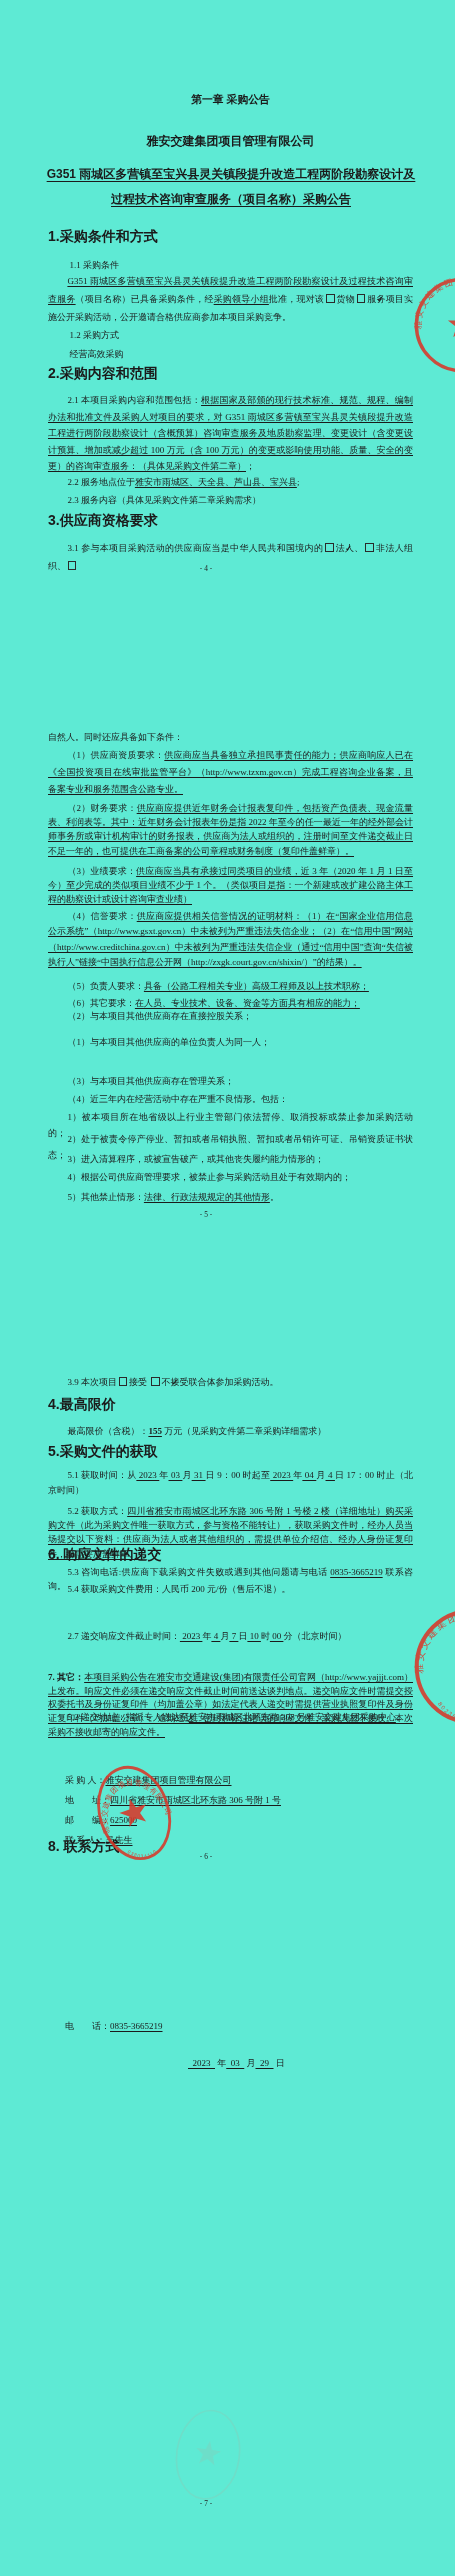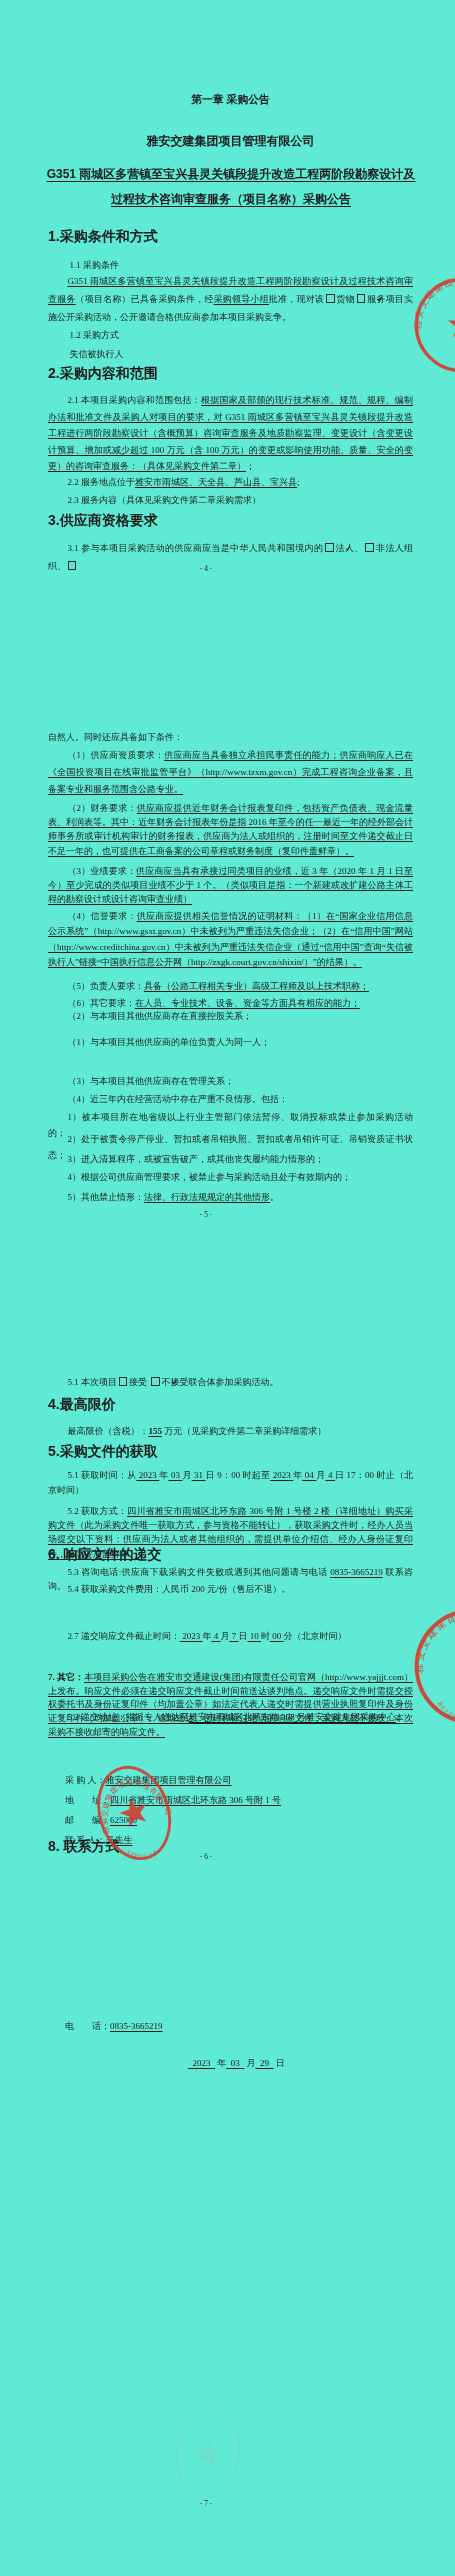--- a/index.html
+++ b/index.html
@@ -34,51 +34,51 @@
 <div id="page">
 
   <div class="blk center chapter" style="top:90px">第一章 采购公告</div>
   <div class="blk center company" style="top:132px">雅安交建集团项目管理有限公司</div>
   <div class="blk center bigtitle" style="top:162px;left:44px;right:38px">G351 雨城区多营镇至宝兴县灵关镇段提升改造工程两阶段勘察设计及过程技术咨询审查服务（项目名称）采购公告</div>
 
   <div class="blk h" style="top:227px">1.采购条件和方式</div>
   <div class="blk sub" style="top:256px">1.1 采购条件</div>
   <div class="blk just ind" style="top:272px"><span class="u">G351 雨城区多营镇至宝兴县灵关镇段提升改造工程两阶段勘察设计及过程技术咨询审查服务</span><span class="">（项目名称）已具备采购条件，经</span><span class="u">采购领导小组</span><span class="">批准，现对该</span><span class="cb"></span><span class="">货物</span><span class="cb on"></span><span class="">服务项目实施公开采购活动，公开邀请合格供应商参加本项目采购竞争。</span></div>
   <div class="blk sub" style="top:326px">1.2 采购方式</div>
-  <div class="blk sub" style="top:345px">失信被执行人</div>
+  <div class="blk sub" style="top:345px">经营高效采购</div>
 
   <div class="blk h" style="top:364px">2.采购内容和范围</div>
   <div class="blk just ind" style="top:392px;line-height:16.5px"><span class="">2.1 本项目采购内容和范围包括：</span><span class="u">根据国家及部颁的现行技术标准、规范、规程、编制办法和批准文件及采购人对项目的要求，对 G351 雨城区多营镇至宝兴县灵关镇段提升改造工程进行两阶段勘察设计（含概预算）咨询审查服务及地质勘察监理、变更设计（含变更设计预算、增加或减少超过 100 万元（含 100 万元）的变更或影响使用功能、质量、安全的变更）的咨询审查服务：（具体见采购文件第二章）</span><span class="">；</span></div>
   <div class="blk just ind" style="top:474px;line-height:16.5px"><span class="">2.2 服务地点位于</span><span class="u">雅安市雨城区、天全县、芦山县、宝兴县</span><span class="">;</span></div>
   <div class="blk ind" style="top:492px;line-height:16.5px">2.3 服务内容（具体见采购文件第二章采购需求）</div>
 
   <div class="blk h" style="top:511px">3.供应商资格要求</div>
   <div class="blk just ind" style="top:539px"><span class="">3.1 参与本项目采购活动的供应商应当是中华人民共和国境内的</span><span class="cb on"></span><span class="">法人、</span><span class="cb"></span><span class="">非法人组织、</span><span class="cb"></span></div>
   <div class="pageno" style="top:564px">- 4 -</div>
 
   <div class="blk just" style="top:728px">自然人。同时还应具备如下条件：</div>
   <div class="blk just ind" style="top:747px;line-height:17px"><span class="">（1）供应商资质要求：</span><span class="u">供应商应当具备独立承担民事责任的能力；供应商响应人已在《全国投资项目在线审批监管平台》（http://www.tzxm.gov.cn）完成工程咨询企业备案，且备案专业和服务范围含公路专业。</span></div>
-  <div class="blk just ind" style="top:801px;line-height:14.2px"><span class="">（2）财务要求：</span><span class="u">供应商应提供近年财务会计报表复印件，包括资产负债表、现金流量表、利润表等。其中：近年财务会计报表年份是指 2016 年至今的任一最近一年的经外部会计师事务所或审计机构审计的财务报表，供应商为法人或组织的，注册时间至文件递交截止日不足一年的，也可提供在工商备案的公司章程或财务制度（复印件盖鲜章）。</span></div>
+  <div class="blk just ind" style="top:801px;line-height:14.2px"><span class="">（2）财务要求：</span><span class="u">供应商应提供近年财务会计报表复印件，包括资产负债表、现金流量表、利润表等。其中：近年财务会计报表年份是指 2022 年至今的任一最近一年的经外部会计师事务所或审计机构审计的财务报表，供应商为法人或组织的，注册时间至文件递交截止日不足一年的，也可提供在工商备案的公司章程或财务制度（复印件盖鲜章）。</span></div>
   <div class="blk just ind" style="top:864px;line-height:14.2px"><span class="">（3）业绩要求：</span><span class="u">供应商应当具有承接过同类项目的业绩，近 3 年（2020 年 1 月 1 日至今）至少完成的类似项目业绩不少于 1 个。（类似项目是指：一个新建或改扩建公路主体工程的勘察设计或设计咨询审查业绩）</span></div>
   <div class="blk just ind" style="top:909px;line-height:15.4px"><span class="">（4）信誉要求：</span><span class="u">供应商应提供相关信誉情况的证明材料：（1）在“国家企业信用信息公示系统”（http://www.gsxt.gov.cn）中未被列为严重违法失信企业；（2）在“信用中国”网站（http://www.creditchina.gov.cn）中未被列为严重违法失信企业（通过“信用中国”查询“失信被执行人”链接“中国执行信息公开网（http://zxgk.court.gov.cn/shixin/）”的结果）。</span></div>
   <div class="blk just ind" style="top:979px;line-height:15.4px"><span class="">（5）负责人要求：</span><span class="u">具备（公路工程相关专业）高级工程师及以上技术职称；</span></div>
   <div class="blk just ind" style="top:996px;line-height:15.4px"><span class="">（6）其它要求：</span><span class="u">在人员、专业技术、设备、资金等方面具有相应的能力；</span></div>
 
   <div class="blk li" style="top:1034px;line-height:16px">（1）与本项目其他供应商的单位负责人为同一人；</div>
   <div class="blk li" style="top:1008px;line-height:16px">（2）与本项目其他供应商存在直接控股关系；</div>
   <div class="blk li" style="top:1073px;line-height:16px">（3）与本项目其他供应商存在管理关系；</div>
   <div class="blk li" style="top:1091px;line-height:16px">（4）近三年内在经营活动中存在严重不良情形。包括：</div>
   <div class="blk li just" style="top:1109px;line-height:16px">1）被本项目所在地省级以上行业主管部门依法暂停、取消投标或禁止参加采购活动的；</div>
   <div class="blk li just" style="top:1131px;line-height:16px">2）处于被责令停产停业、暂扣或者吊销执照、暂扣或者吊销许可证、吊销资质证书状态；</div>
   <div class="blk li just" style="top:1151px;line-height:16px">3）进入清算程序，或被宣告破产，或其他丧失履约能力情形的；</div>
   <div class="blk li just" style="top:1169px;line-height:16px">4）根据公司供应商管理要求，被禁止参与采购活动且处于有效期内的；</div>
   <div class="blk li just" style="top:1189px;line-height:16px"><span class="">5）其他禁止情形：</span><span class="u">法律、行政法规规定的其他情形</span><span class="">。</span></div>
   <div class="pageno" style="top:1210px">- 5 -</div>
 
-  <div class="blk ind" style="top:1373px"><span class="">5.1 本次项目</span><span class="cb"></span><span class="">接受 </span><span class="cb on"></span><span class="">不接受联合体参加采购活动。</span></div>
+  <div class="blk ind" style="top:1373px"><span class="">3.9 本次项目</span><span class="cb"></span><span class="">接受 </span><span class="cb on"></span><span class="">不接受联合体参加采购活动。</span></div>
   <div class="blk h" style="top:1395px">4.最高限价</div>
   <div class="blk ind" style="top:1422px"><span class="">最高限价（含税）：</span><span class="u bd">155</span><span class=""> 万元（见采购文件第二章采购详细需求）</span></div>
 
   <div class="blk h" style="top:1442px">5.采购文件的获取</div>
   <div class="blk just ind" style="top:1468px;line-height:15.4px"><span class="">5.1 获取时间：从</span><span class="u"> 2023 </span><span class="">年</span><span class="u"> 03 </span><span class="">月</span><span class="u"> 31 </span><span class="">日 9：00 时起至</span><span class="u"> 2023 </span><span class="">年</span><span class="u"> 04 </span><span class="">月</span><span class="u"> 4 </span><span class="">日 17：00 时止（北京时间）</span></div>
   <div class="blk just ind" style="top:1504px;line-height:14.2px"><span class="">5.2 获取方式：</span><span class="u">四川省雅安市雨城区北环东路 306 号附 1 号楼 2 楼（详细地址）购买采购文件（此为采购文件唯一获取方式，参与资格不能转让），获取采购文件时，经办人员当场提交以下资料：供应商为法人或者其他组织的，需提供单位介绍信、经办人身份证复印件，都需要加盖鲜章。</span></div>
   <div class="blk just ind" style="top:1565px;line-height:14.2px"><span class="">5.3 咨询电话:供应商下载采购文件失败或遇到其他问题请与电话 </span><span class="u">0835-3665219</span><span class=""> 联系咨询。</span></div>
   <div class="blk ind" style="top:1582px;line-height:14.2px">5.4 获取采购文件费用：人民币 200 元/份（售后不退）。</div>
 
   <div class="blk h" style="top:1545px">6. 响应文件的递交</div>

